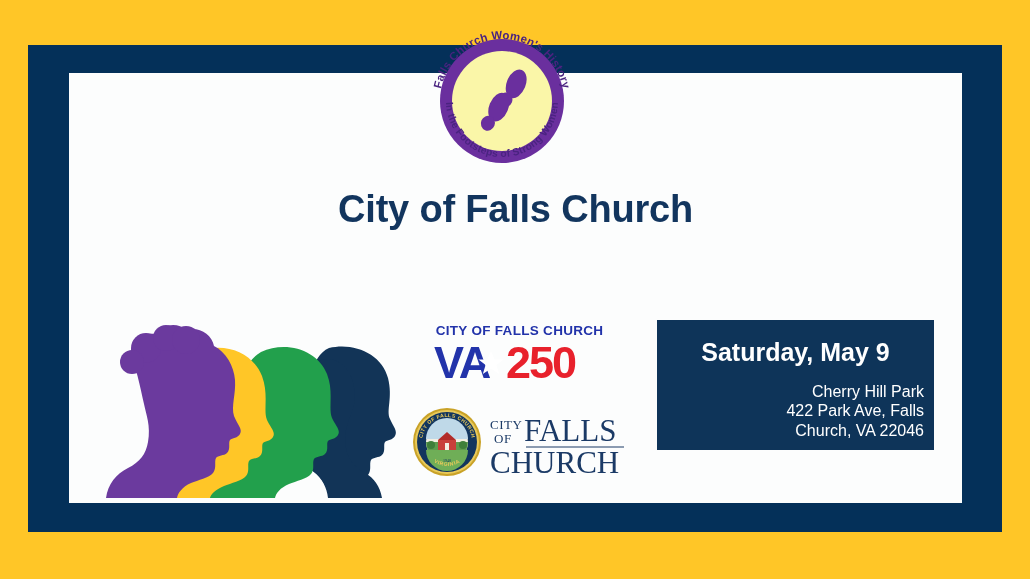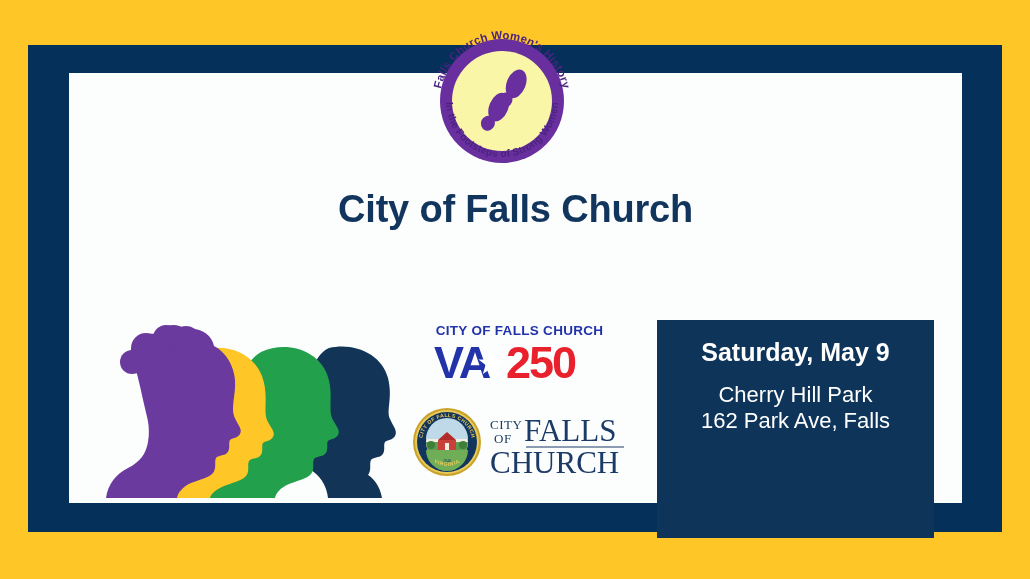--- a/index.html
+++ b/index.html
@@ -114,37 +114,38 @@
     height: 70px;
   }
   .city-word svg { display: block; }
 
   
   .info-box {
     position: absolute;
     left: 657px;
     top: 320px;
     width: 277px;
-    height: 218px;
+    height: 130px;
     background: #0E3459;
     color: #FFFFFF;
     box-sizing: border-box;
     padding: 18px 10px 10px 10px;
     text-align: center;
   }
   .info-when {
     font-size: 25px;
     font-weight: bold;
     line-height: 1.18;
     margin-bottom: 14px;
   }
   .info-where {
-    font-size: 22px;
+    font-size: 16px;
     font-weight: normal;
     line-height: 1.22;
+    text-align: right;
   }
   .info-when span, .info-where span { display: block; white-space: nowrap; }
 </style>
 </head>
 <body>
 
 <div id="poster">
 
   <div class="navy-frame"></div>
   <div class="white-panel"></div>
@@ -280,17 +281,18 @@
       </svg>
     </div>
   </div>
 
   <div class="info-box">
     <div class="info-when">
       <span>Saturday, May 9</span>
     </div>
     <div class="info-where">
       <span>Cherry Hill Park</span>
-      <span>162 Park Ave, Falls</span>
+      <span>422 Park Ave, Falls</span>
+      <span>Church, VA 22046</span>
     </div>
   </div>
 
 </div>
 
 </body></html>

